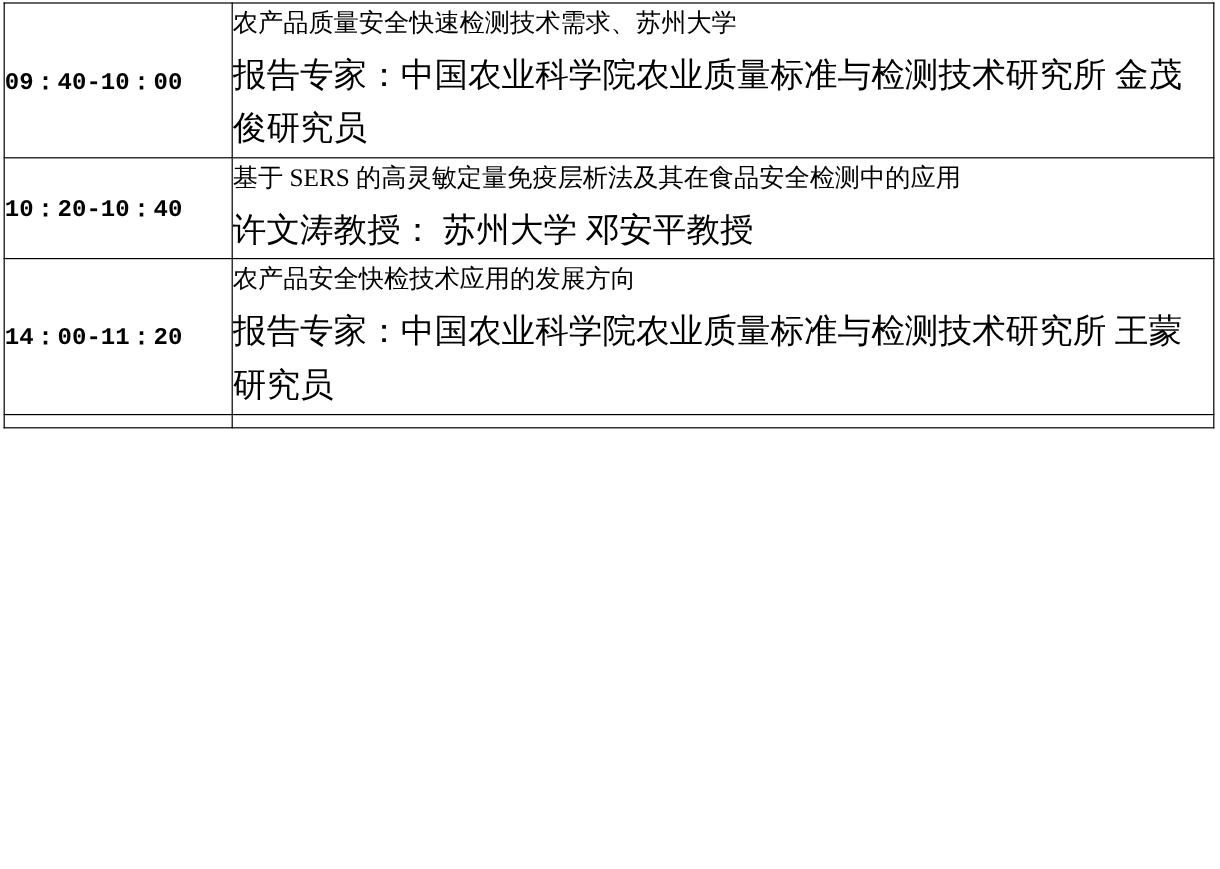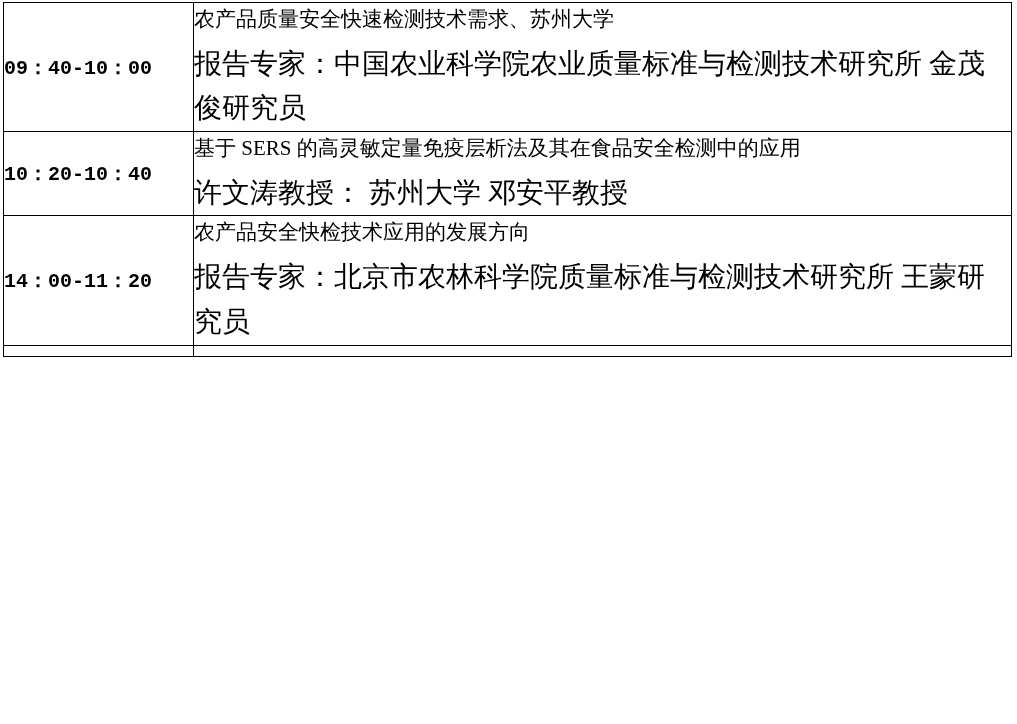--- a/index.html
+++ b/index.html
@@ -85,21 +85,21 @@
         <td class="time-cell">10：20-10：40</td>
         <td class="desc-cell">
           <p class="title-line">基于 SERS 的高灵敏定量免疫层析法及其在食品安全检测中的应用</p>
           <p class="speaker-line">许文涛教授： 苏州大学  邓安平教授</p>
         </td>
       </tr>
       <tr>
         <td class="time-cell">14：00-11：20</td>
         <td class="desc-cell">
           <p class="title-line">农产品安全快检技术应用的发展方向</p>
-          <p class="speaker-line">报告专家：北京市农林科学院质量标准与检测技术研究所  王蒙研究员</p>
+          <p class="speaker-line">报告专家：中国农业科学院农业质量标准与检测技术研究所  王蒙研究员</p>
         </td>
       </tr>
       <tr>
         <td class="time-cell last-row-cell"></td>
         <td class="desc-cell last-row-cell"></td>
       </tr>
     </tbody>
   </table>
 </div>
 

